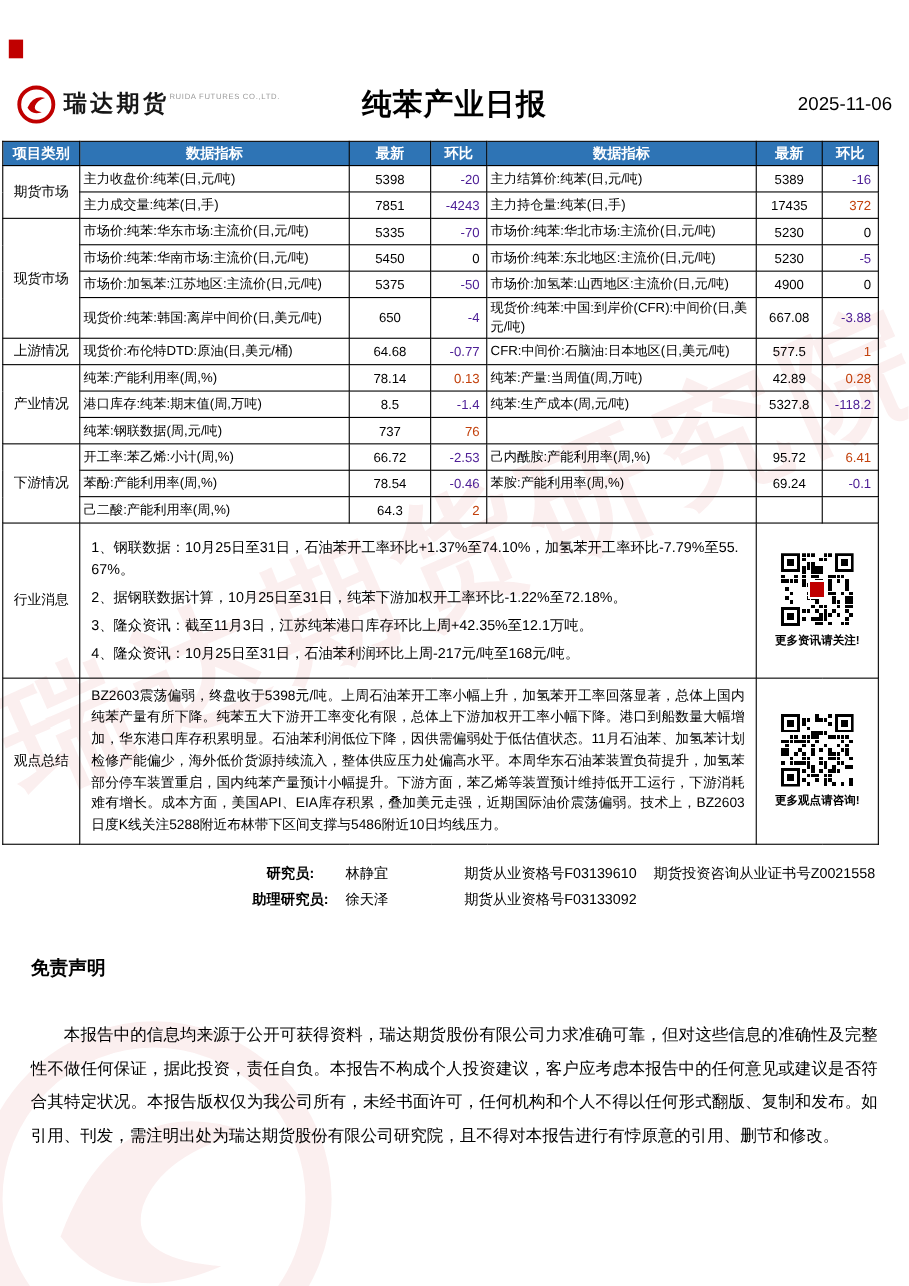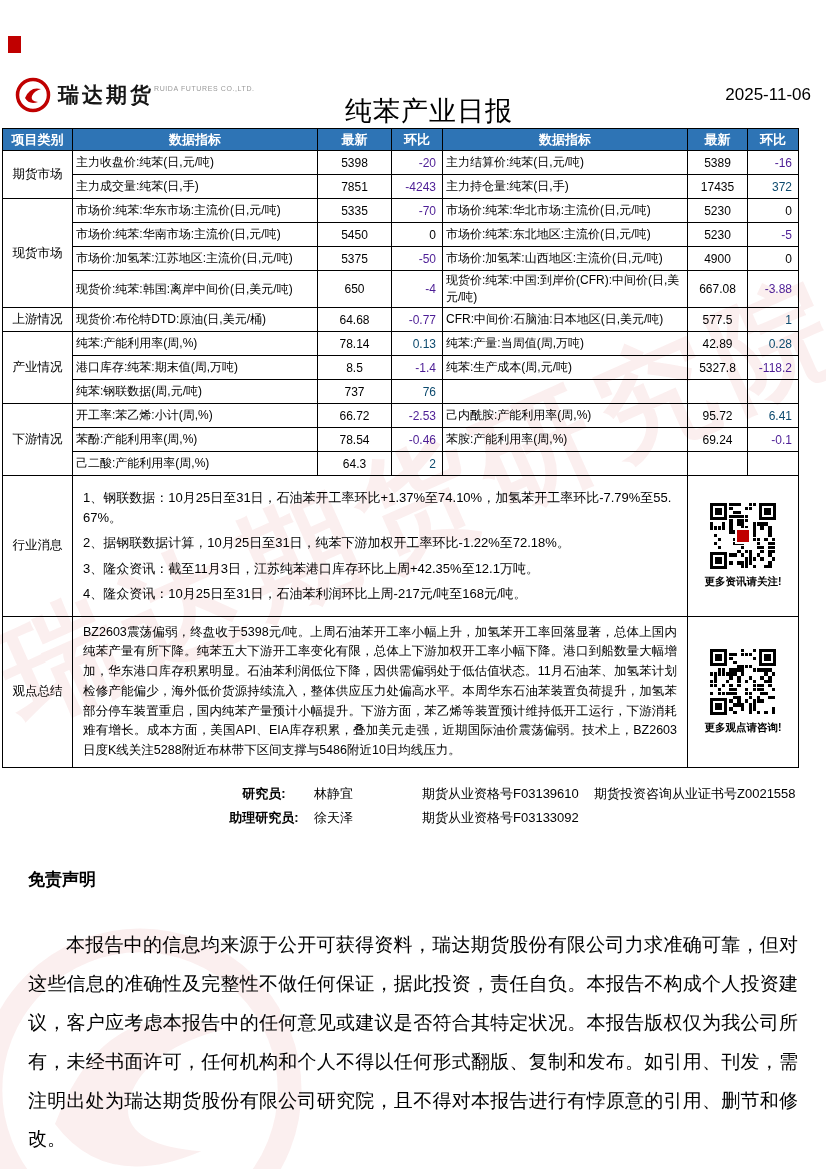--- a/index.html
+++ b/index.html
@@ -19,53 +19,53 @@
     color:rgba(200,30,30,.07);transform:rotate(-24deg);transform-origin:left bottom;
   }
   .wm-logo{position:absolute;left:-30px;top:920px;z-index:0;pointer-events:none}
 
   
   header{position:relative;margin:70px 15px 8px;height:50px;display:flex;align-items:center;z-index:1}
   .logo{display:flex;align-items:center;gap:7px}
   .logo-txt{display:flex;flex-direction:row;justify-content:center}
   .logo-cn{font-size:21px;font-weight:bold;letter-spacing:3px;color:#161616;line-height:1.1}
   .logo-en{font-size:7px;color:#999;letter-spacing:.6px;margin-top:2px}
-  h1{position:absolute;left:50%;top:50%;transform:translate(-50%,-50%);font-size:27px;letter-spacing:1px;margin:16px;font-weight:normal}
+  h1{position:absolute;left:50%;top:50%;transform:translate(-50%,-50%);font-size:27px;letter-spacing:1px;margin:0;font-weight:bold}
   .date{margin-left:auto;font-size:17px}
 
   
   table.report{position:relative;z-index:1;border-collapse:collapse;table-layout:fixed;width:796px;margin:0 2px;background:transparent}
   .report th{
     background:#2E74B5;color:#fff;font-size:13px;font-weight:bold;
     border:1px solid #000;height:21px;padding:0 2px;text-align:center;
   }
   .report td{border:1px solid #000;font-size:12px;padding:1px 3px;height:21px;background:transparent;word-break:break-all}
   td.cat{text-align:center;font-size:12.5px;padding:0}
   td.lbl{text-align:left}
   td.val{text-align:center}
   td.chg{text-align:right;padding-right:6px}
   td.chg.down{color:#4c1d95}
-  td.chg.up{color:#0c4a6e}
+  td.chg.up{color:#c2410c}
   td.chg.flat{color:#000}
   td.free{padding:6px 10px;vertical-align:middle}
   .news-line{font-size:13px;margin:6px 0;line-height:1.5;text-align:left;word-break:break-all}
   .sum-text{font-size:12.5px;line-height:1.58;text-align:justify;word-break:break-all}
   td.qrcell{text-align:center;vertical-align:middle;padding:2px}
   .qr{display:inline-block;line-height:0}
   .qr-cap{font-size:10.5px;font-weight:bold;margin-top:3px;white-space:nowrap}
 
   
   .researchers{margin:14px 0 0 228px;position:relative;z-index:1}
   .res-row{display:grid;grid-template-columns:86px 108px 172px auto;font-size:13px;line-height:24px}
   .res-role{font-weight:bold;text-align:center;padding-right:14px}
 
   
   .disclaimer{margin:38px 28px 0;position:relative;z-index:1}
   .disclaimer h2{font-size:17px;margin:0 0 35px;font-weight:bold}
-  .disclaimer p{font-size:19px;line-height:2.05;text-align:justify;text-indent:2em;margin:0}
+  .disclaimer p{font-size:15px;line-height:2.05;text-align:justify;text-indent:2em;margin:0}
 </style>
 </head>
 <body>
 
 <div class="page">
 
   <div class="wm-text">瑞达期货研究院</div>
   <svg class="wm-logo" width="340" height="340" viewBox="0 0 100 100">
     <circle cx="50" cy="50" r="44" fill="none" stroke="rgba(200,30,30,.07)" stroke-width="7"></circle>
     <path d="M25 60 Q40 20 75 32 Q52 38 47 52 Q43 66 68 68 Q40 80 25 60Z" fill="rgba(200,30,30,.07)"></path>

